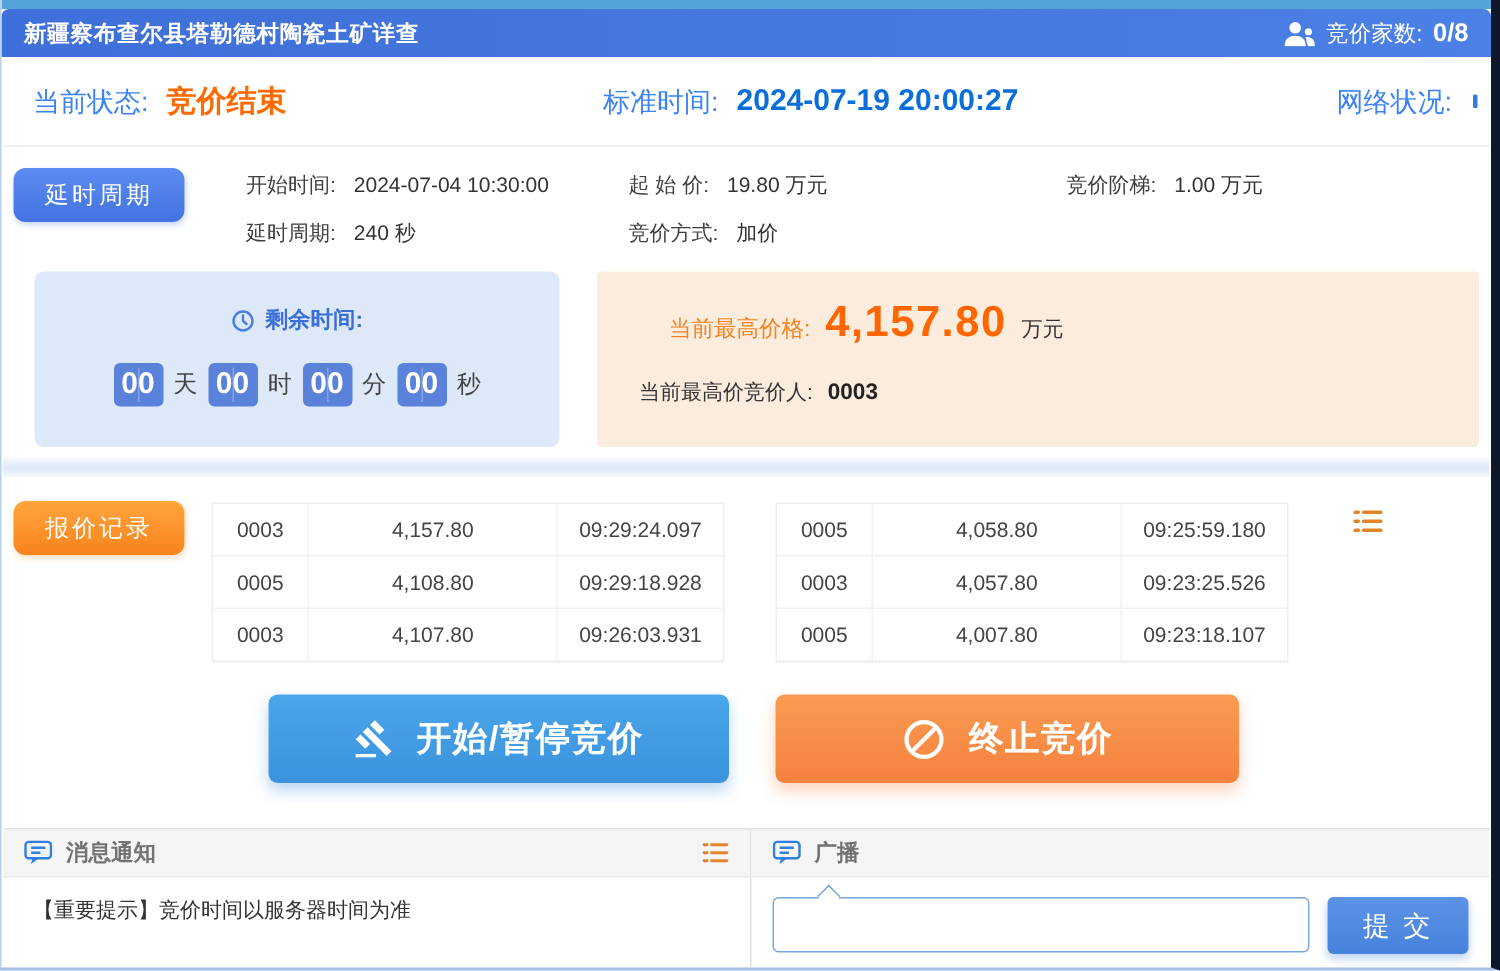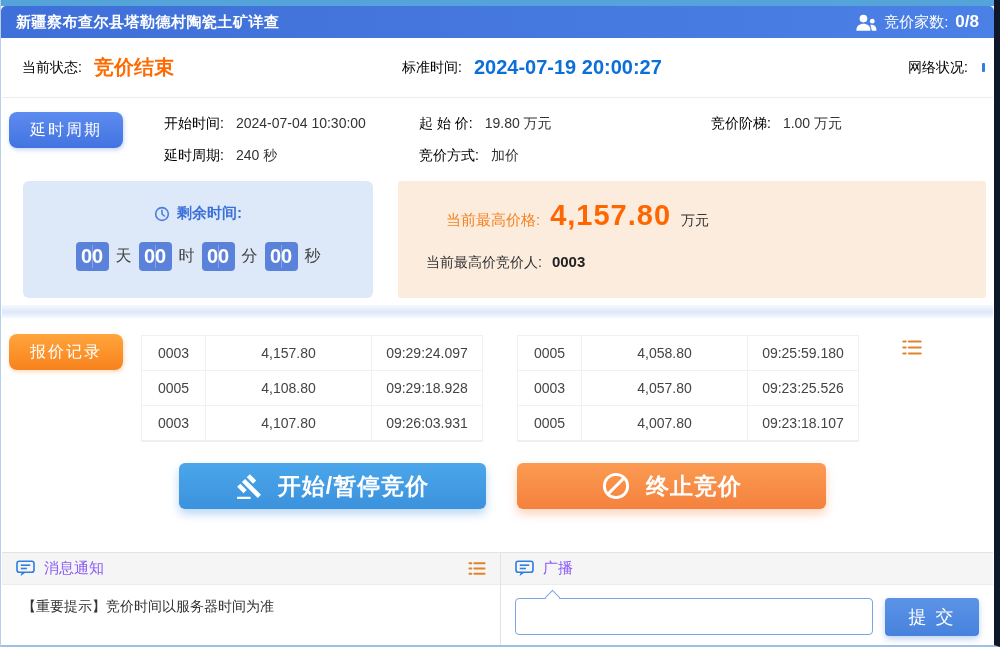--- a/index.html
+++ b/index.html
@@ -12,36 +12,36 @@
   .titlebar { position:absolute; top:6px; left:0; right:0; height:32px;
               background:linear-gradient(90deg,#3f6fd8,#4b80e6); border-radius:5px 5px 0 0;
               display:flex; align-items:center; justify-content:space-between; padding:0 15px; color:#fff; }
   .titlebar .title { font-size:15px; font-weight:bold; letter-spacing:.5px; }
   .bidders { display:flex; align-items:center; gap:7px; font-size:15px; }
   .bidders .count { font-weight:bold; font-size:17px; }
 
   
   .statusbar { position:absolute; top:38px; left:1px; right:1px; height:60px; background:#fff; border-bottom:1px solid #ececec; }
   .status-group { position:absolute; height:100%; display:flex; align-items:center; }
-  .lbl { color:#000000; font-size:14px; }
+  .lbl { color:#3b82f6; font-size:18px; }
   .status-state { left:20px; }
   .state-value { color:#ff6a00; font-weight:bold; font-size:20px; margin-left:12px; }
   .status-time { left:400px; }
   .time-value { color:#0b6fd9; font-weight:bold; font-size:20px; margin-left:12px; }
   .status-net { right:8px; }
   .signal-bar { display:inline-block; width:3px; height:9px; background:#2f7ee0; margin-left:14px; border-radius:1px; }
 
   
   .section-label { position:absolute; width:114px; height:36px; color:#fff; font-size:16px; letter-spacing:2px;
                    display:flex; align-items:center; justify-content:center; border-radius:8px; }
   .overview-label { left:8px; top:112px; background:linear-gradient(180deg,#5d8cf0,#4273e0); box-shadow:1px 2px 4px rgba(70,120,220,.3); }
   .records-label  { left:8px; top:334px; background:linear-gradient(180deg,#ffa53c,#f8821d); box-shadow:1px 2px 4px rgba(240,140,40,.3); }
 
   .f { position:absolute; font-size:14px; white-space:nowrap; }
-  .f .f-label { color:#000000; margin-right:12px; }
+  .f .f-label { color:#404040; margin-right:12px; }
   .f .f-value { color:#333; }
   .f-start  { left:163px; top:115px; }
   .f-price  { left:418px; top:115px; }
   .f-step   { left:710px; top:115px; }
   .f-delay  { left:163px; top:147px; }
   .f-method { left:418px; top:147px; }
 
   .countdown { position:absolute; left:22px; top:181px; width:350px; height:117px; background:#dde9f9; border-radius:6px; }
   .cd-title { display:flex; align-items:center; justify-content:center; gap:7px; color:#3a6fd8; font-weight:bold; font-size:15px; margin-top:23px; }
   .cd-digits { display:flex; align-items:center; justify-content:center; margin-top:19px; gap:7px; font-size:16px; color:#444; }
@@ -64,35 +64,35 @@
   .bid-table { position:absolute; top:335px; display:grid; grid-template-columns:64px 166px 110px;
                border:1px solid #efefef; background:#fff; }
   .bid-table.t-left  { left:140px; }
   .bid-table.t-right { left:516px; }
   .cell { height:35px; line-height:35px; text-align:center; font-size:14px; color:#444;
           border-bottom:1px solid #f1f1f1; border-right:1px solid #f1f1f1; }
   .cell.last-col { border-right:none; }
   .records-list-icon { position:absolute; left:901px; top:339px; cursor:pointer; }
 
   
-  .action-btn { position:absolute; top:463px; height:46px; border:none; border-radius:6px; cursor:pointer;
+  .action-btn { position:absolute; top:463px; height:59px; border:none; border-radius:6px; cursor:pointer;
                 display:flex; align-items:center; justify-content:center; gap:15px;
                 color:#fff; font-size:23px; font-weight:bold; letter-spacing:1px;
                 font-family:"Liberation Sans","DejaVu Sans",sans-serif; }
   .btn-start { left:178px; width:307px; background:linear-gradient(180deg,#4ba6ea,#3b92dd); box-shadow:0 5px 10px rgba(60,140,220,.35); }
   .btn-stop  { left:516px; width:309px; background:linear-gradient(180deg,#fb9b51,#f5813f); box-shadow:0 5px 10px rgba(245,130,60,.35); }
 
   
   .bottom { position:absolute; left:1px; right:1px; top:552px; bottom:0; display:flex; }
   .panel { height:100%; }
   .panel-left  { width:500px; border-right:1px solid #e2e2e2; }
   .panel-right { flex:1; }
   .panel-header { height:33px; background:#f5f5f6; border-top:1px solid #e3e3e3; border-bottom:1px solid #ececec;
                   display:flex; align-items:center; padding:0 14px; gap:9px; }
-  .panel-title { color:#8b5cf6; font-weight:normal; font-size:15px; }
+  .panel-title { color:#737373; font-weight:bold; font-size:15px; }
   .spacer { flex:1; }
   .notice-body { padding:13px 20px; font-size:14px; color:#333; }
   .broadcast-body { display:flex; gap:12px; align-items:flex-start; padding:13px 14px; }
   .input-wrap { position:relative; width:358px; }
   .input-wrap::before { content:""; position:absolute; top:-6px; left:32px; width:10px; height:10px; background:#fff;
                         border-left:1px solid #7aa6e0; border-top:1px solid #7aa6e0; transform:rotate(45deg); z-index:2; }
   .broadcast-input { width:100%; height:37px; border:1px solid #7aa6e0; border-radius:4px; padding:0 10px;
                      font-size:14px; outline:none; }
   .btn-submit { width:94px; height:38px; background:linear-gradient(180deg,#5b93e6,#4782dd); color:#fff; font-size:18px;
                 border:none; border-radius:4px; cursor:pointer; box-shadow:0 3px 6px rgba(70,130,220,.35);

